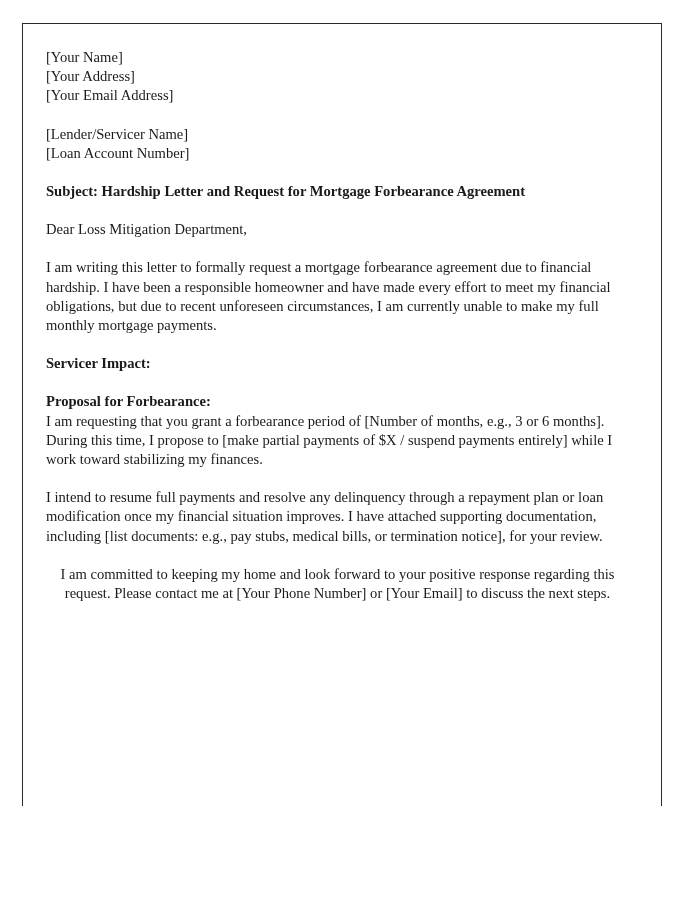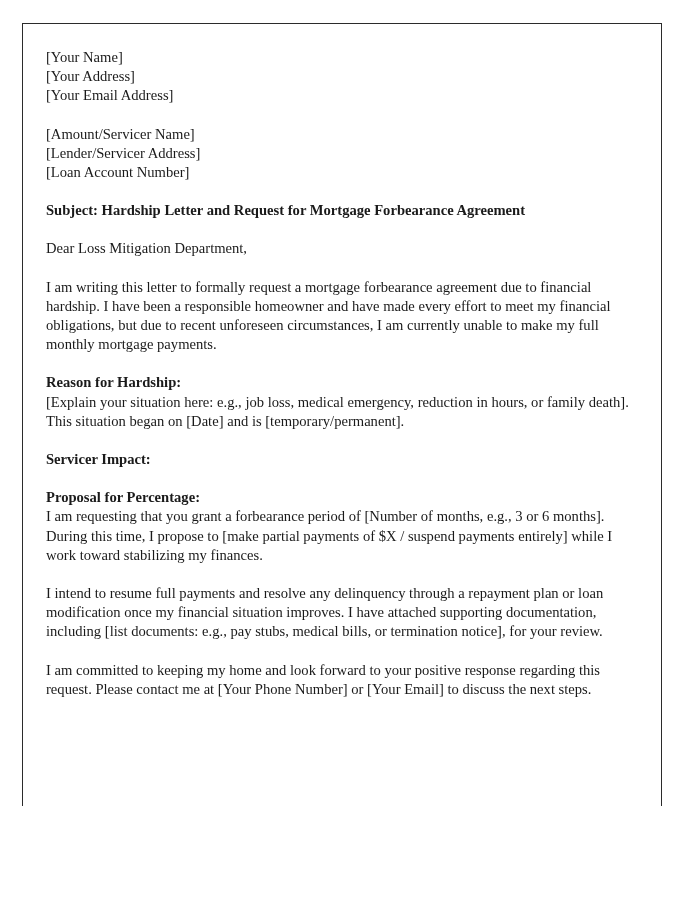--- a/index.html
+++ b/index.html
@@ -41,21 +41,21 @@
     width: 587px;
   }
 
   .block {
     font-size: 14.6px;
     line-height: 19.2px;
     margin: 0 4px 19px 0;
     text-align: left;
     white-space: normal;
   }
-  .block:last-child { margin-bottom: 0; }
+  .block:last-child { margin-bottom: 0; text-align: center; }
 
   .line {
     display: block;
     font-size: 14.6px;
     line-height: 19.2px;
   }
 
   .heading {
     display: block;
     font-weight: bold;
@@ -75,42 +75,37 @@
   <div class="letter-body">
 
     <div class="block">
       <span class="line">[Your Name]</span>
       <span class="line">[Your Address]</span>
       <span class="line">[Your Email Address]</span>
     </div>
 
 
     <div class="block">
-      <span class="line">[Amount/Servicer Name]</span>
-      <span class="line">[Lender/Servicer Address]</span>
+      <span class="line">[Lender/Servicer Name]</span>
       <span class="line">[Loan Account Number]</span>
     </div>
 
     <div class="block subject-block">Subject: Hardship Letter and Request for Mortgage Forbearance Agreement</div>
 
     <div class="block">Dear Loss Mitigation Department,</div>
 
     <div class="block">I am writing this letter to formally request a mortgage forbearance agreement due to financial hardship. I have been a responsible homeowner and have made every effort to meet my financial obligations, but due to recent unforeseen circumstances, I am currently unable to make my full monthly mortgage payments.</div>
 
-    <div class="block">
-      <span class="heading">Reason for Hardship:</span>
-      <span>[Explain your situation here: e.g., job loss, medical emergency, reduction in hours, or family death]. This situation began on [Date] and is [temporary/permanent].</span>
-    </div>
 
     <div class="block">
       <span class="heading">Servicer Impact:</span>
     </div>
 
     <div class="block">
-      <span class="heading">Proposal for Percentage:</span>
+      <span class="heading">Proposal for Forbearance:</span>
       <span>I am requesting that you grant a forbearance period of [Number of months, e.g., 3 or 6 months]. During this time, I propose to [make partial payments of $X / suspend payments entirely] while I work toward stabilizing my finances.</span>
     </div>
 
     <div class="block">I intend to resume full payments and resolve any delinquency through a repayment plan or loan modification once my financial situation improves. I have attached supporting documentation, including [list documents: e.g., pay stubs, medical bills, or termination notice], for your review.</div>
 
     <div class="block">I am committed to keeping my home and look forward to your positive response regarding this request. Please contact me at [Your Phone Number] or [Your Email] to discuss the next steps.</div>
 
   </div>
 </div>
 

